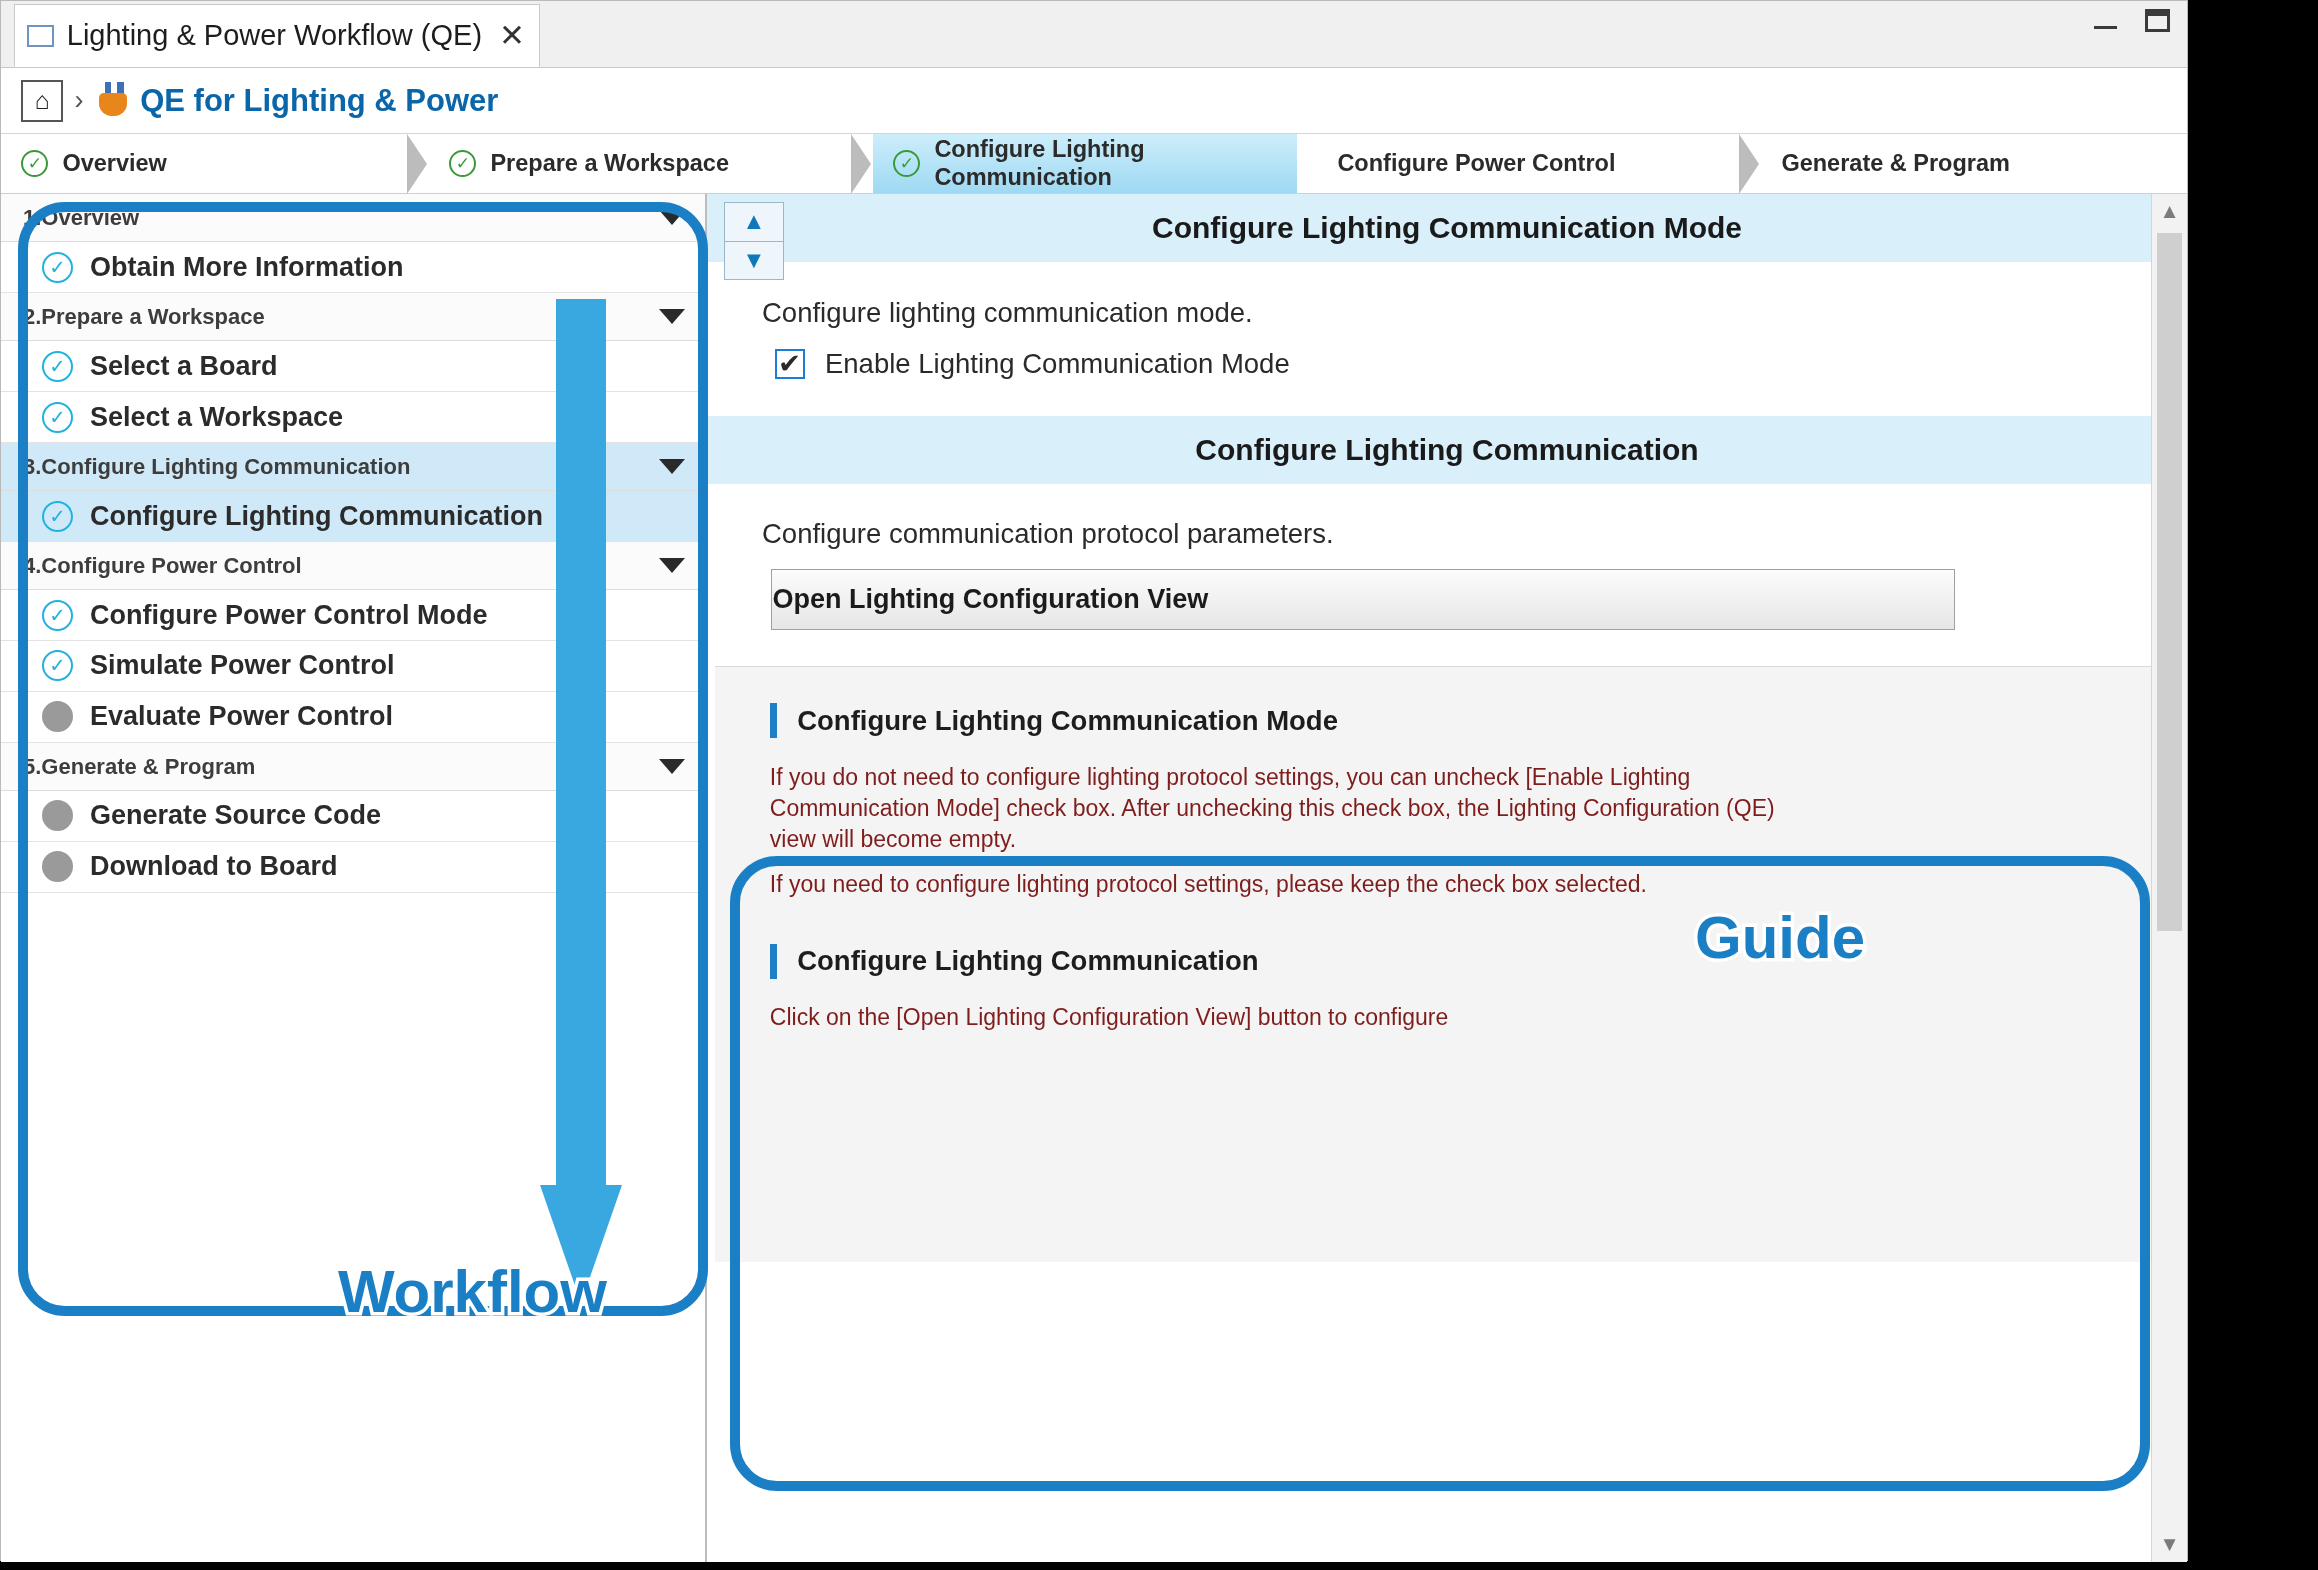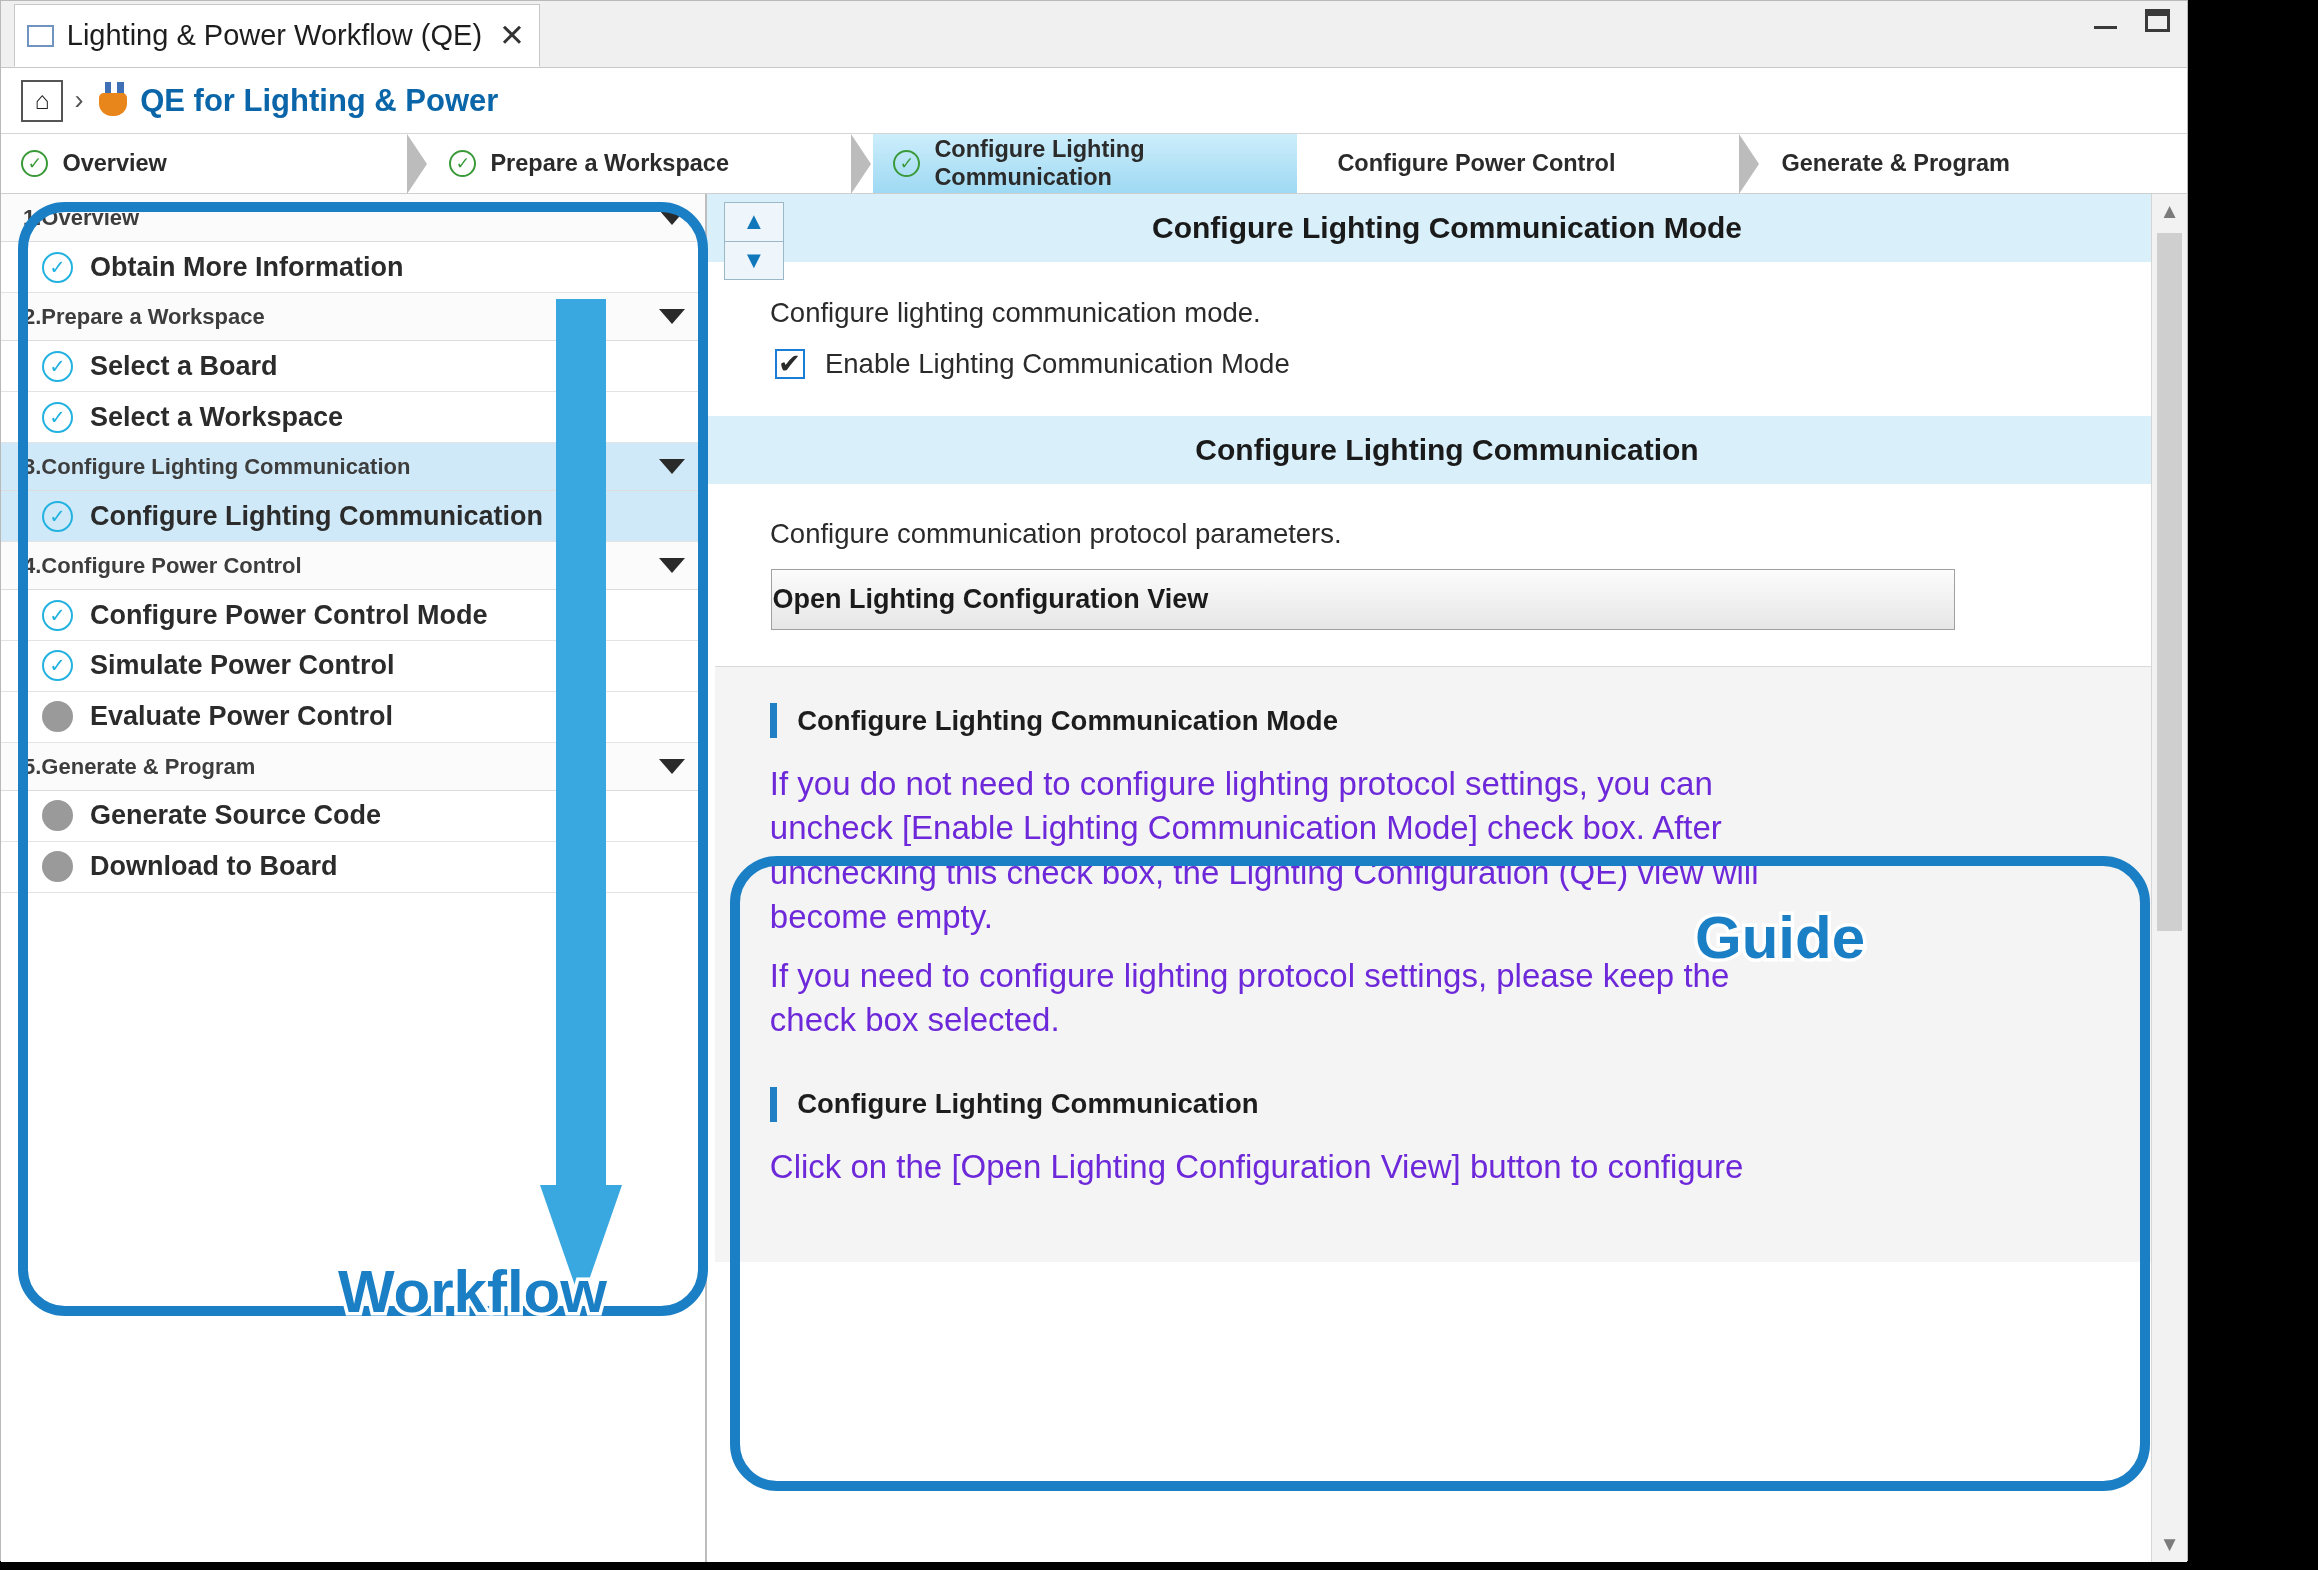--- a/index.html
+++ b/index.html
@@ -209,21 +209,21 @@
   }
   .nav-updown div + div { border-top: 1.6px solid #9cb7c8; }
 
   .section-head {
     background: #d9effa;
     padding: 17px 0;
     text-align: center;
     font-size: 30px; font-weight: bold; color: #1a1a1a;
   }
   .section-body { padding: 23.5px 47px 15.7px 55px; }
-  .para { font-size: 27.5px; color: #2a2a2a; margin: 11px 0 19px 8px; }
+  .para { font-size: 27.5px; color: #2a2a2a; margin: 11px 0 19px 0; }
   .checkrow { display: flex; align-items: center; gap: 20.4px; margin: 6.3px 0 20.4px 12.6px; }
   .checkbox {
     width: 30px; height: 30px; background: #ffffff;
     border: 2.4px solid #1a7fd4; flex: none;
     display: flex; align-items: center; justify-content: center;
     color: #1a7fd4; font-size: 22px;
   }
   .checkrow span { font-size: 27.5px; color: #2a2a2a; }
   .wide-btn {
     display: block; width: 1184px; margin: 6.3px 0 0 9.4px;
@@ -241,21 +241,21 @@
     padding: 36px 47px 15.7px 55px;
     height: 596px;
     overflow: hidden;
   }
   .guide-h {
     display: flex; align-items: center; gap: 20.4px;
     margin-bottom: 23.5px;
   }
   .guide-bar { width: 7px; height: 35px; background: #1f7fc4; flex: none; }
   .guide-h-text { font-size: 27.5px; font-weight: bold; color: #1d1d1d; }
-  .guide-p { font-size: 33px; color: #6d28d9; line-height: 1.35; margin: 0 0 14px 0; max-width: 1035px; }
+  .guide-p { font-size: 23px; color: #7f1d1d; line-height: 1.35; margin: 0 0 14px 0; max-width: 1035px; }
 
   
   .scrollbar {
     position: absolute; right: 0; top: 0; bottom: 0; width: 36px;
     background: #f2f2f2; border-left: 1.6px solid #d6d6d6;
   }
   .sb-arrow {
     height: 35px; display: flex; align-items: center; justify-content: center;
     color: #7b7b7b; font-size: 20.4px;
   }

